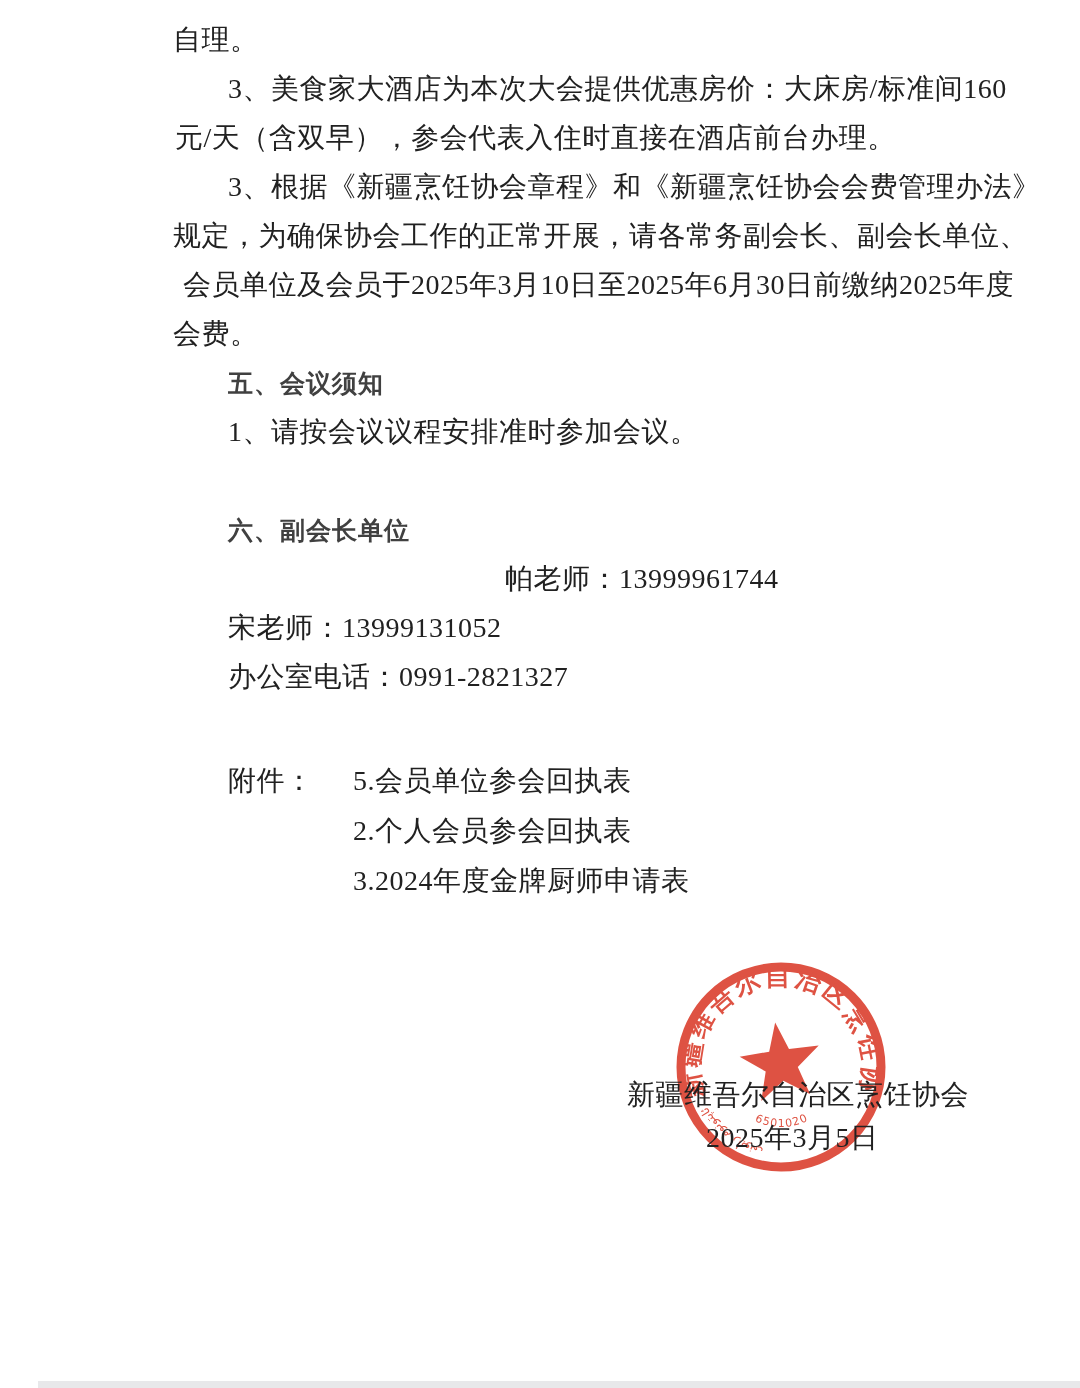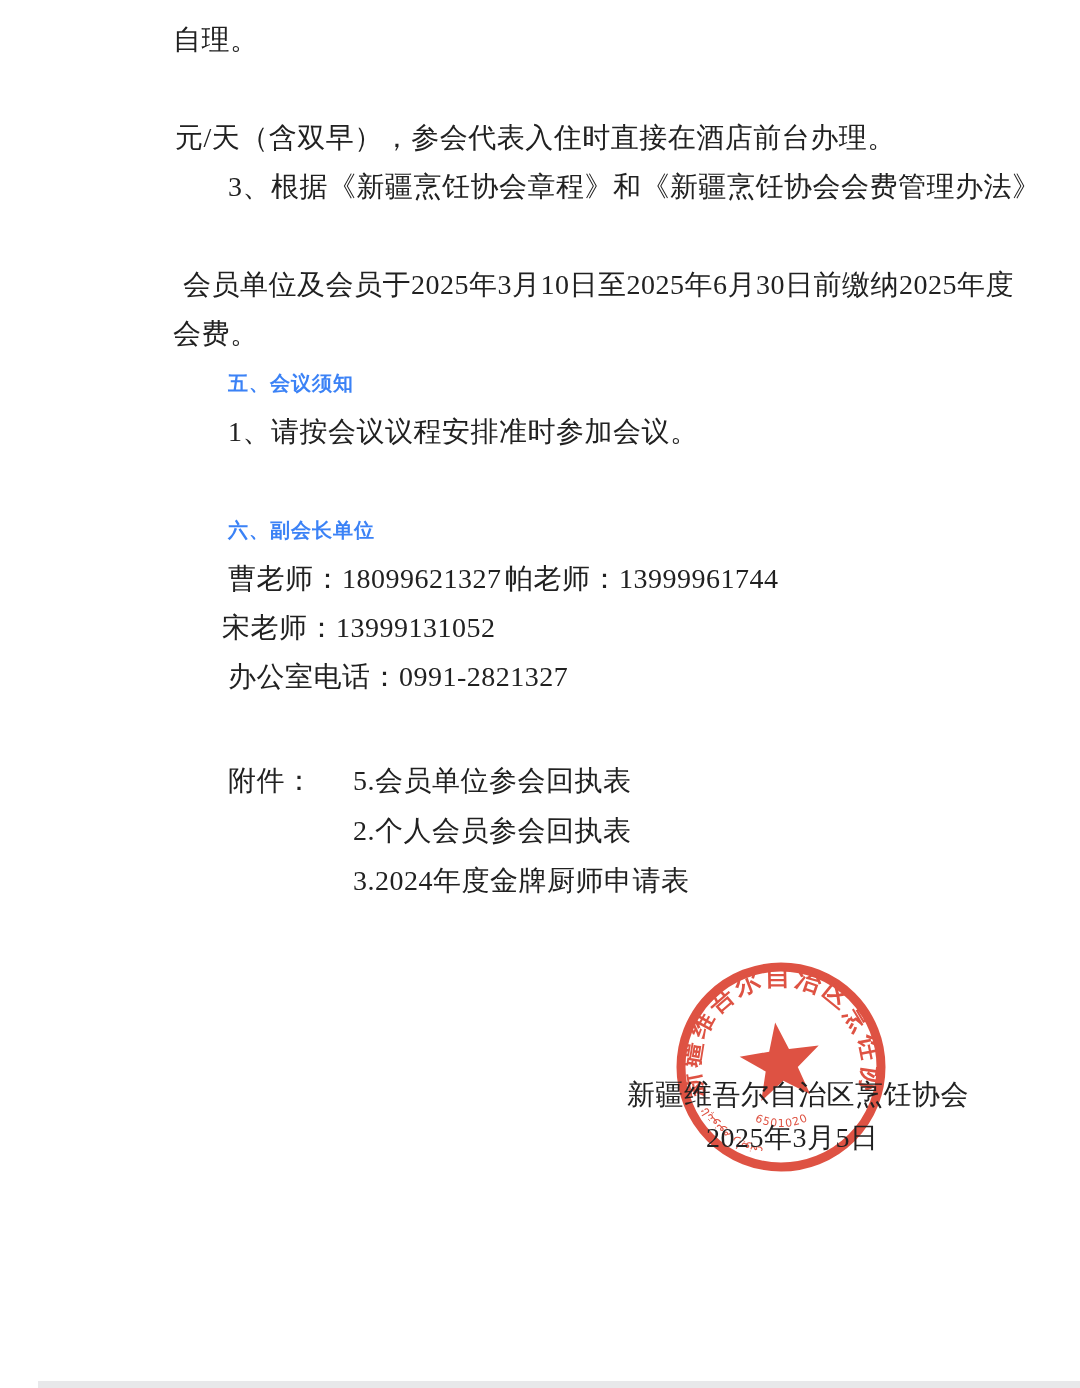--- a/index.html
+++ b/index.html
@@ -15,23 +15,23 @@
   .line{
     position:absolute;
     white-space:nowrap;
     font-size:28px;
     line-height:48px;
     letter-spacing:0.5px;
   }
   .heading{
     font-family:"Liberation Sans","DejaVu Sans",sans-serif;
     font-weight:700;
-    font-size:20px;
+    font-size:25px;
     letter-spacing:1px;
-    color:#3b82f6;
+    color:#404040;
   }
   .seal-wrap{
     position:absolute;
     left:613px;top:937px;
     width:260px;height:260px;
     mix-blend-mode:multiply;
     opacity:0.93;
     z-index:5;
   }
   .sig{
@@ -51,32 +51,33 @@
     background:#e8e8ea;
     z-index:8;
   }
 </style>
 </head>
 <body>
 
 <div class="page">
 
   <div class="line" style="left:135px;top:16px">自理。</div>
+  <div class="line" style="left:190px;top:65px">3、美食家大酒店为本次大会提供优惠房价：大床房/标准间160</div>
   <div class="line" style="left:137px;top:114px">元/天（含双早），参会代表入住时直接在酒店前台办理。</div>
   <div class="line" style="left:190px;top:163px">3、根据《新疆烹饪协会章程》和《新疆烹饪协会会费管理办法》</div>
+  <div class="line" style="left:135px;top:212px">规定，为确保协会工作的正常开展，请各常务副会长、副会长单位、</div>
   <div class="line" style="left:145px;top:261px">会员单位及会员于2025年3月10日至2025年6月30日前缴纳2025年度</div>
   <div class="line" style="left:135px;top:310px">会费。</div>
 
   <div class="line heading" style="left:190px;top:359px">五、会议须知</div>
   <div class="line" style="left:190px;top:408px">1、请按会议议程安排准时参加会议。</div>
 
   <div class="line heading" style="left:190px;top:506px">六、副会长单位</div>
-  <div class="line" style="left:190px;top:555px">曹老师：18099621327</div>
   <div class="line" style="left:467px;top:555px">帕老师：13999961744</div>
-  <div class="line" style="left:184px;top:604px">宋老师：13999131052</div>
+  <div class="line" style="left:190px;top:604px">宋老师：13999131052</div>
   <div class="line" style="left:190px;top:653px">办公室电话：0991-2821327</div>
 
   <div class="line" style="left:190px;top:757px">附件：</div>
   <div class="line" style="left:315px;top:757px">5.会员单位参会回执表</div>
   <div class="line" style="left:315px;top:807px">2.个人会员参会回执表</div>
   <div class="line" style="left:315px;top:857px">3.2024年度金牌厨师申请表</div>
 
   <div class="seal-wrap">
     <svg width="260" height="260" viewBox="0 0 260 260">
       <defs>

